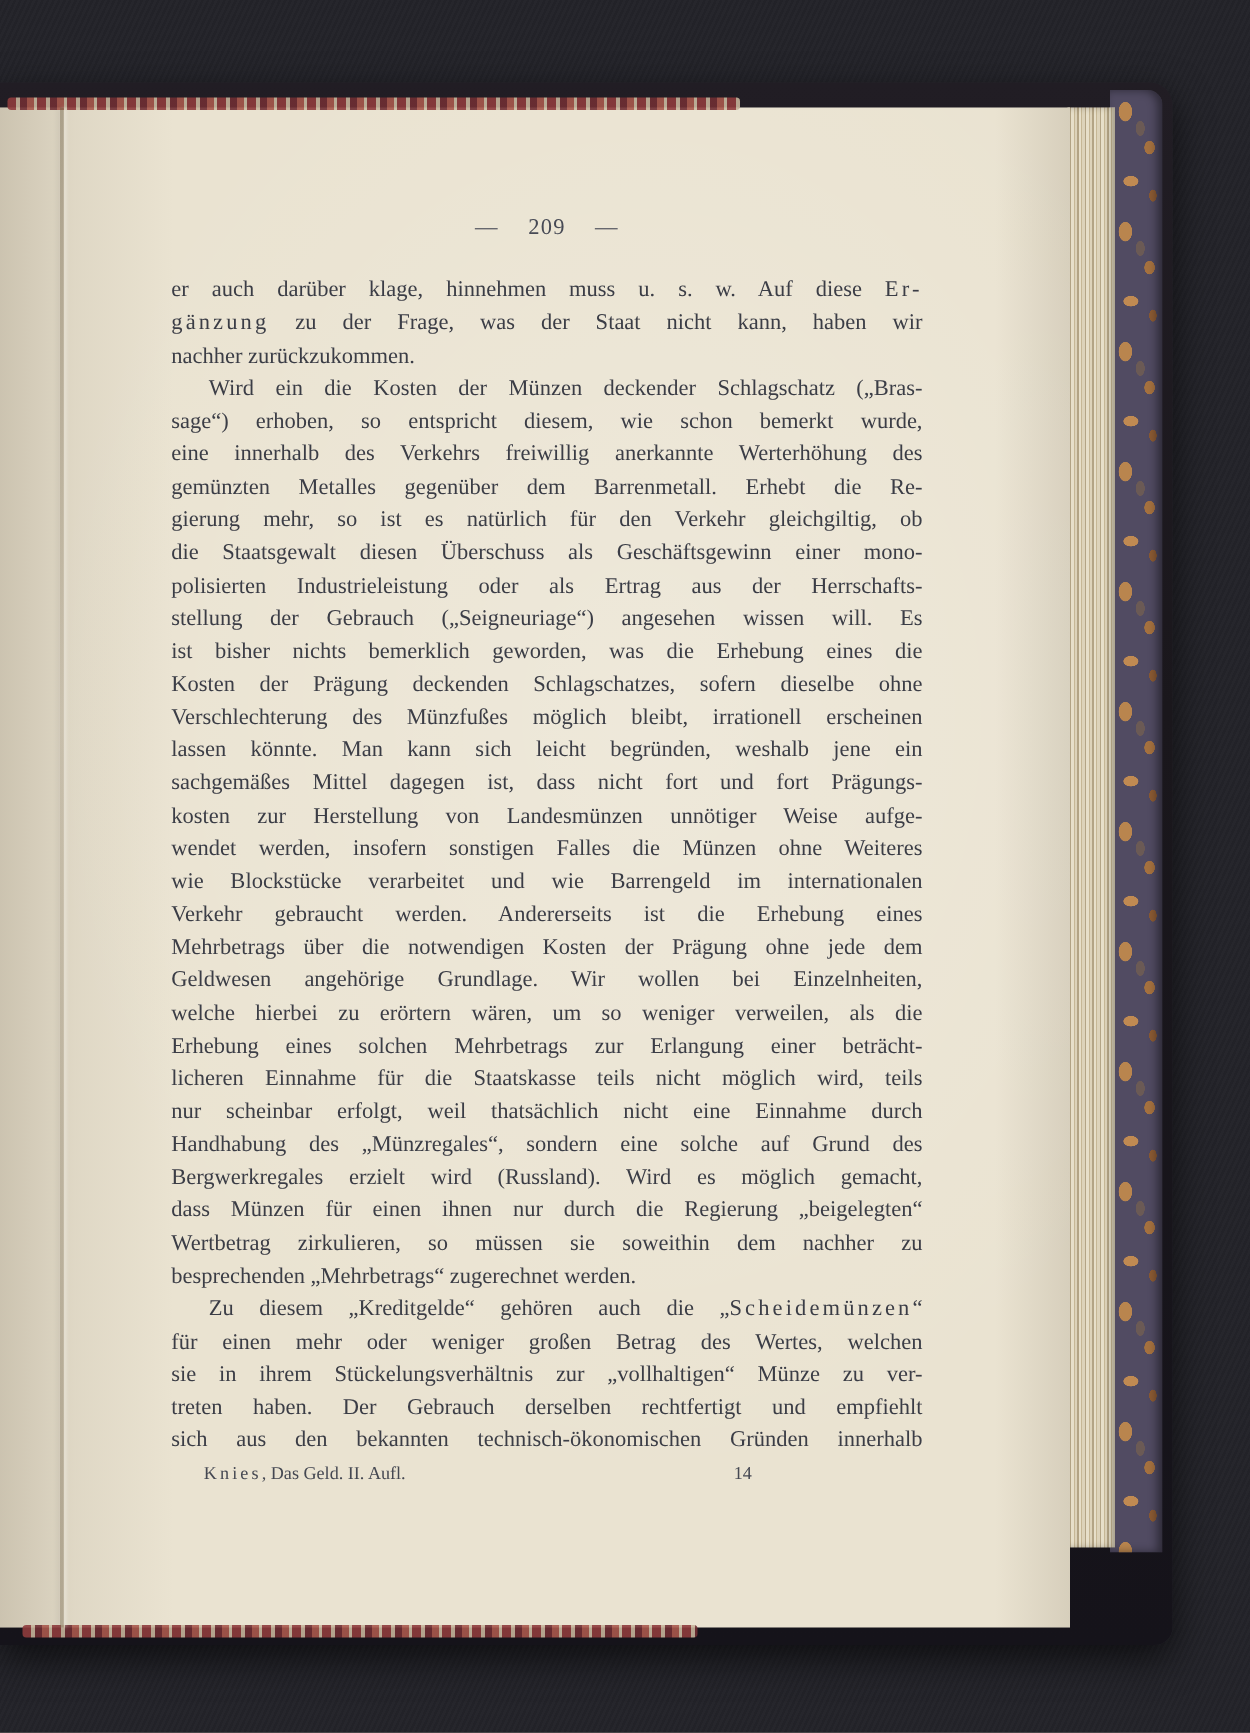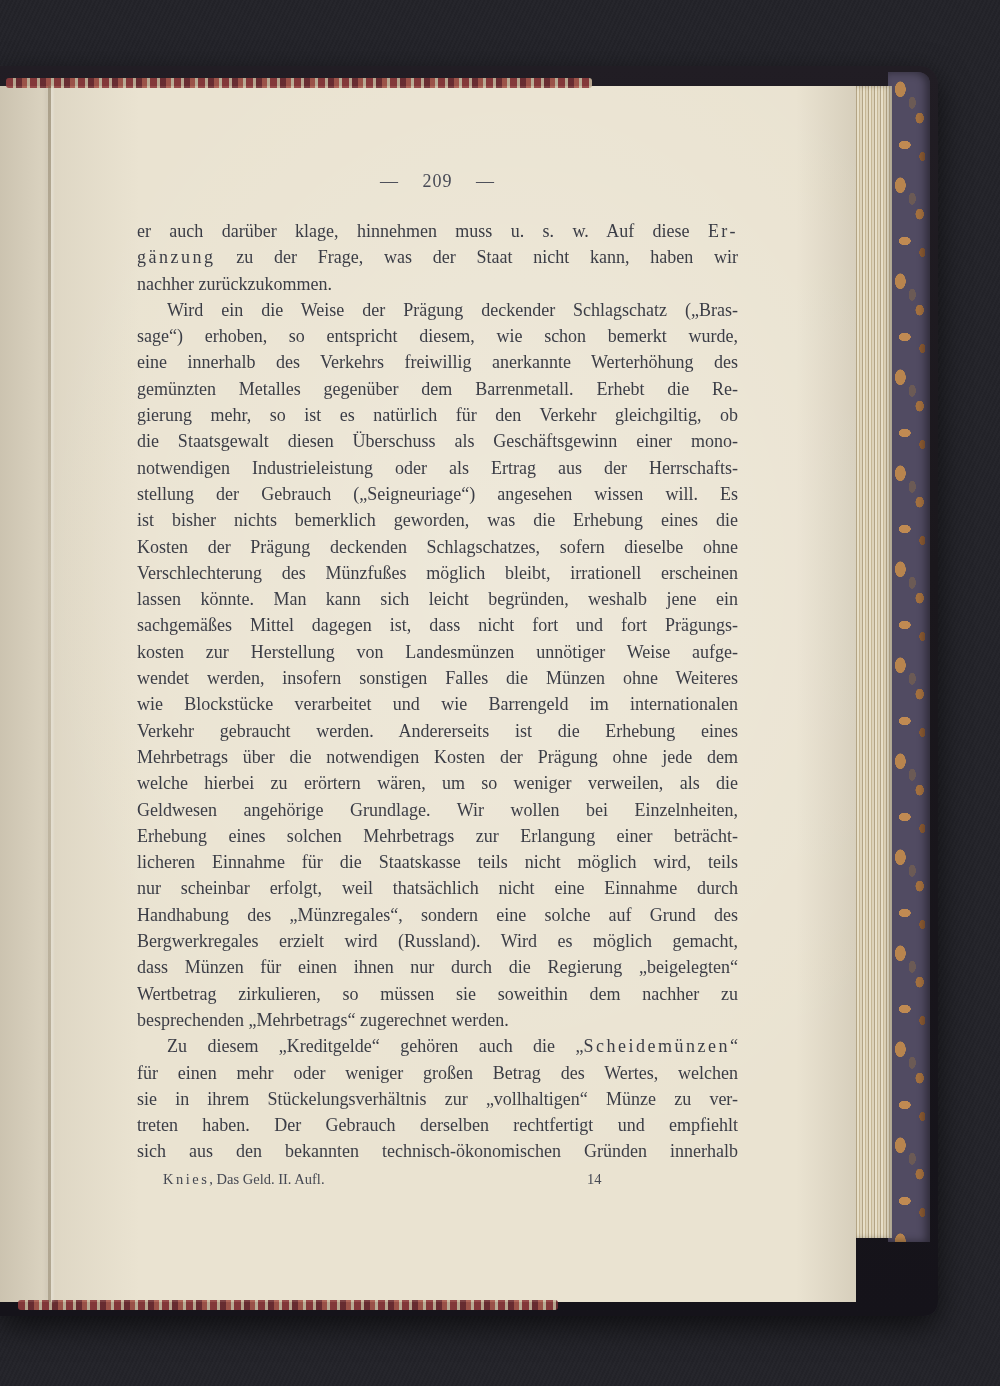--- a/index.html
+++ b/index.html
@@ -93,40 +93,40 @@
   <div class="edge-marble-top"></div>
   <div class="edge-marble-bottom"></div>
   <div class="crease"></div>
 
   <div class="textblock">
     <div class="pageno">— 209 —</div>
     <div id="lines-host">
         <div class="line"><span>er auch darüber klage, hinnehmen muss u. s. w. Auf diese </span><span class="sperr">Er-</span></div>
         <div class="line"><span class="sperr">gänzung</span><span> zu der Frage, was der Staat nicht kann, haben wir</span></div>
         <div class="line last"><span>nachher zurückzukommen.</span></div>
-        <div class="line indent"><span>Wird ein die Weise der Prägung deckender Schlagschatz („Bras-</span></div>
+        <div class="line indent"><span>Wird ein die Kosten der Münzen deckender Schlagschatz („Bras-</span></div>
         <div class="line"><span>sage“) erhoben, so entspricht diesem, wie schon bemerkt wurde,</span></div>
         <div class="line"><span>eine innerhalb des Verkehrs freiwillig anerkannte Werterhöhung des</span></div>
         <div class="line"><span>gemünzten Metalles gegenüber dem Barrenmetall. Erhebt die Re-</span></div>
         <div class="line"><span>gierung mehr, so ist es natürlich für den Verkehr gleichgiltig, ob</span></div>
         <div class="line"><span>die Staatsgewalt diesen Überschuss als Geschäftsgewinn einer mono-</span></div>
-        <div class="line"><span>notwendigen Industrieleistung oder als Ertrag aus der Herrschafts-</span></div>
+        <div class="line"><span>polisierten Industrieleistung oder als Ertrag aus der Herrschafts-</span></div>
         <div class="line"><span>stellung der Gebrauch („Seigneuriage“) angesehen wissen will. Es</span></div>
         <div class="line"><span>ist bisher nichts bemerklich geworden, was die Erhebung eines die</span></div>
         <div class="line"><span>Kosten der Prägung deckenden Schlagschatzes, sofern dieselbe ohne</span></div>
         <div class="line"><span>Verschlechterung des Münzfußes möglich bleibt, irrationell erscheinen</span></div>
         <div class="line"><span>lassen könnte. Man kann sich leicht begründen, weshalb jene ein</span></div>
         <div class="line"><span>sachgemäßes Mittel dagegen ist, dass nicht fort und fort Prägungs-</span></div>
         <div class="line"><span>kosten zur Herstellung von Landesmünzen unnötiger Weise aufge-</span></div>
         <div class="line"><span>wendet werden, insofern sonstigen Falles die Münzen ohne Weiteres</span></div>
         <div class="line"><span>wie Blockstücke verarbeitet und wie Barrengeld im internationalen</span></div>
         <div class="line"><span>Verkehr gebraucht werden. Andererseits ist die Erhebung eines</span></div>
         <div class="line"><span>Mehrbetrags über die notwendigen Kosten der Prägung ohne jede dem</span></div>
+        <div class="line"><span>Geldwesen angehörige Grundlage. Wir wollen bei Einzelnheiten,</span></div>
         <div class="line"><span>welche hierbei zu erörtern wären, um so weniger verweilen, als die</span></div>
-        <div class="line"><span>Geldwesen angehörige Grundlage. Wir wollen bei Einzelnheiten,</span></div>
         <div class="line"><span>Erhebung eines solchen Mehrbetrags zur Erlangung einer beträcht-</span></div>
         <div class="line"><span>licheren Einnahme für die Staatskasse teils nicht möglich wird, teils</span></div>
         <div class="line"><span>nur scheinbar erfolgt, weil thatsächlich nicht eine Einnahme durch</span></div>
         <div class="line"><span>Handhabung des „Münzregales“, sondern eine solche auf Grund des</span></div>
         <div class="line"><span>Bergwerkregales erzielt wird (Russland). Wird es möglich gemacht,</span></div>
         <div class="line"><span>dass Münzen für einen ihnen nur durch die Regierung „beigelegten“</span></div>
         <div class="line"><span>Wertbetrag zirkulieren, so müssen sie soweithin dem nachher zu</span></div>
         <div class="line last"><span>besprechenden „Mehrbetrags“ zugerechnet werden.</span></div>
         <div class="line indent"><span>Zu diesem „Kreditgelde“ gehören auch die „</span><span class="sperr">Scheidemünzen</span><span>“</span></div>
         <div class="line"><span>für einen mehr oder weniger großen Betrag des Wertes, welchen</span></div>

